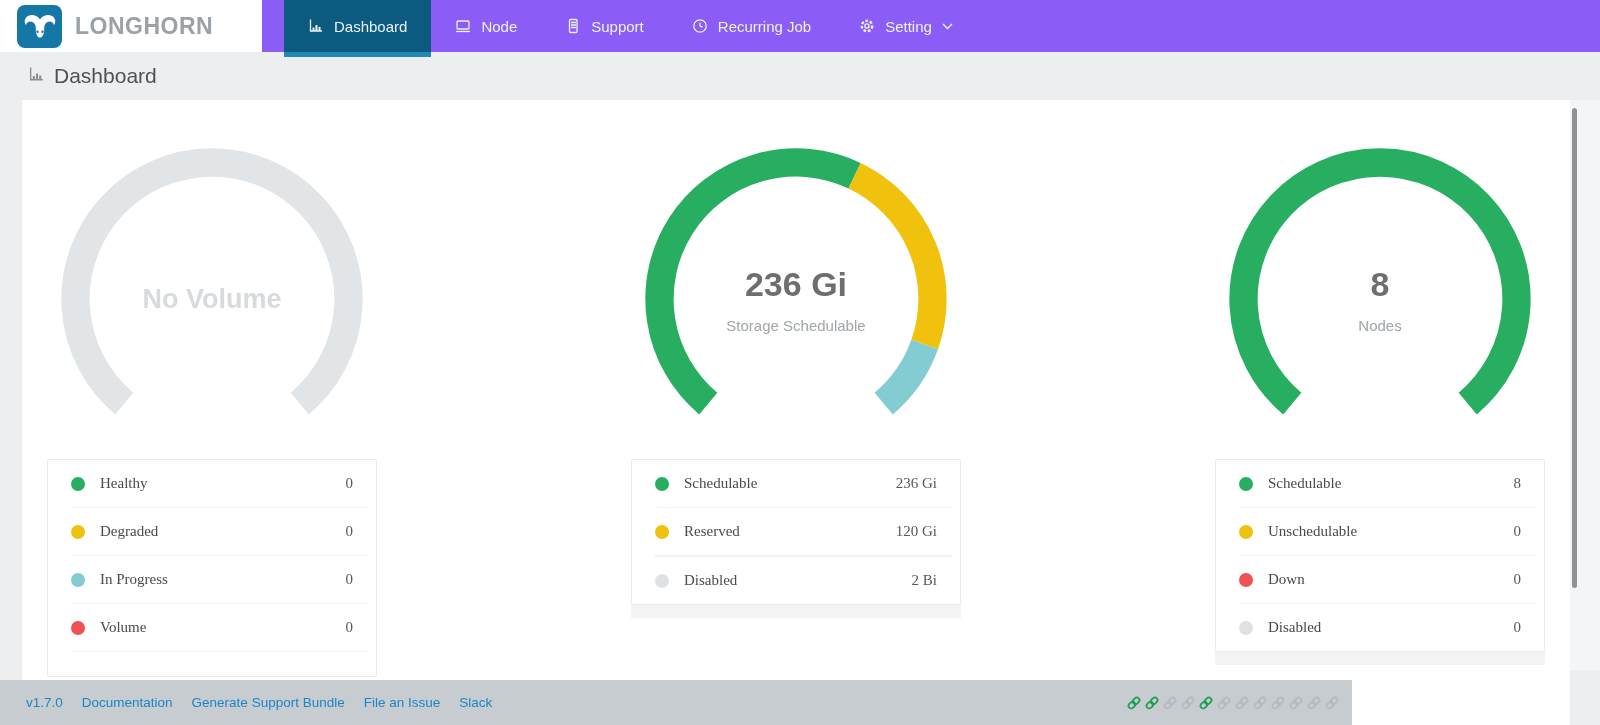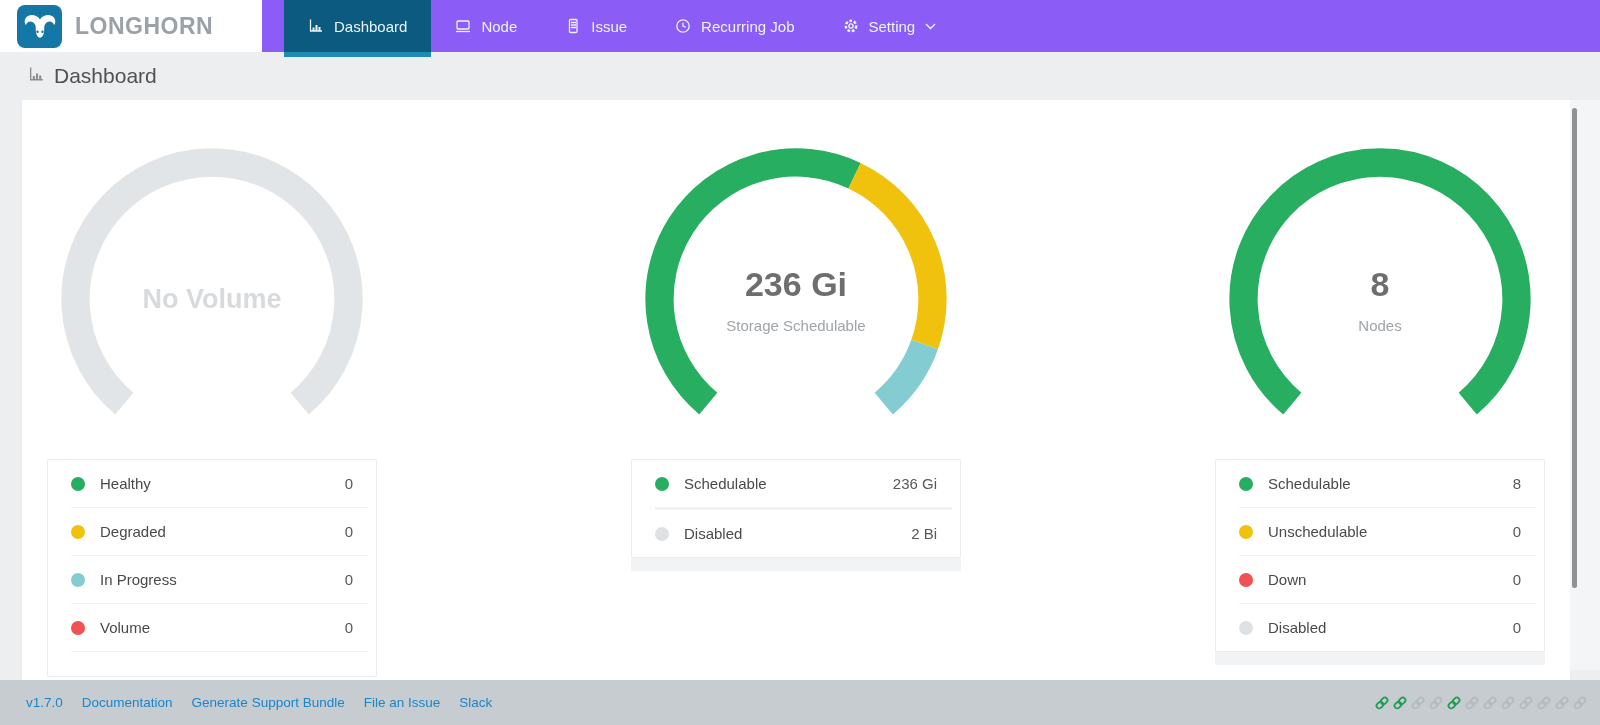--- a/index.html
+++ b/index.html
@@ -27,34 +27,34 @@
   .chart-col { width:360px; display:flex; flex-direction:column; align-items:center; }
 
   .gauge-wrap { position:relative; width:312px; height:312px; }
   .gauge-wrap svg { position:absolute; inset:0; width:312px; height:312px; }
   .gauge-center { position:absolute; inset:0; display:flex; flex-direction:column; align-items:center; justify-content:center; text-align:center; }
   .gauge-value { font-size:34px; font-weight:bold; color:#6e6e6e; }
   .gauge-label { font-size:15px; color:#9fa5a9; margin-top:13px; }
   .gauge-wrap.empty .gauge-value { font-size:27px; color:#d7dbde; }
 
   .legend-card { margin-top:4px; width:330px; background:#fff; border:1px solid #e9ebed; border-radius:2px; }
-  .legend-row { height:47px; display:flex; align-items:center; gap:15px; padding:0 23px; }
+  .legend-row { height:47px; display:flex; align-items:center; gap:15px; padding:0 23px;font-family:Liberation Serif, serif; }
   .dot { width:14px; height:14px; border-radius:50%; flex:0 0 auto; background:#ccc; }
   .legend-label { flex:1; font-size:15px; color:#4a4a4a; }
   .legend-value { font-size:15px; color:#585858; }
   .legend-divider { height:1px; background:#f0f1f2; margin:0 8px 0 23px; }
   .legend-stub { height:24px; }
   .card-tail { width:330px; height:13px; background:#f1f3f4; }
 
   
   .scroll-track { position:absolute; top:100px; left:1570px; width:30px; height:570px; background:#f3f5f6; }
   .scroll-thumb { position:absolute; top:8px; left:2px; width:5px; height:480px; background:#8f9294; border-radius:3px; cursor:pointer; }
 
   
-  .footer { position:absolute; top:680px; left:0; width:1600px; height:45px; background:#c7ccd0; display:flex; align-items:center; gap:19px; padding:0 12px 0 26px; }
+  .footer { position:absolute; top:680px; left:0; width:1352px; height:45px; background:#c7ccd0; display:flex; align-items:center; gap:19px; padding:0 12px 0 26px; }
   .f-text, .f-link { font-size:13.5px; color:#1c85c7; text-decoration:none; }
   .f-link { cursor:pointer; }
   .chains { margin-left:auto; display:flex; align-items:center; gap:2px; }
   .chain { display:inline-flex; }
   .chain svg { width:16px; height:16px; }
   .chain.on { color:#1f9e53; }
   .chain.off { color:#b6babc; }
 </style>
 </head>
 <body>
@@ -89,21 +89,21 @@
       </span>
       <span>Node</span>
     </a>
     <a class="tab">
       <span>
         <svg viewBox="0 0 16 16" width="16" height="16" fill="none" stroke="#eaf4f9" stroke-width="1.3">
           <rect x="4.5" y="1.5" width="7.5" height="13" rx="1"></rect>
           <path d="M6 4.5 H11 M6 7 H11 M6 9.5 H11"></path>
         </svg>
       </span>
-      <span>Issue</span>
+      <span>Support</span>
     </a>
     <a class="tab">
       <span>
         <svg viewBox="0 0 16 16" width="16" height="16" fill="none" stroke="#eaf4f9" stroke-width="1.3">
           <circle cx="8" cy="8" r="6.2"></circle>
           <path d="M8 4.8 V8 L10.6 9.2"></path>
         </svg>
       </span>
       <span>Recurring Job</span>
     </a>
@@ -188,20 +188,25 @@
           <div class="gauge-label">Storage Schedulable</div>
         </div>
       </div>
       <div class="legend-card">
         <div class="legend-row">
           <span class="dot" style="background: rgb(39, 174, 96);"></span>
           <span class="legend-label">Schedulable</span>
           <span class="legend-value">236 Gi</span>
         </div>
         <div class="legend-divider"></div>
+        <div class="legend-row">
+          <span class="dot" style="background: rgb(240, 194, 14);"></span>
+          <span class="legend-label">Reserved</span>
+          <span class="legend-value">120 Gi</span>
+        </div>
         <div class="legend-divider"></div>
         <div class="legend-divider"></div>
         <div class="legend-row">
           <span class="dot" style="background: rgb(223, 226, 228);"></span>
           <span class="legend-label">Disabled</span>
           <span class="legend-value">2 Bi</span>
         </div>
       </div>
       <div class="card-tail"></div>
     </section>

